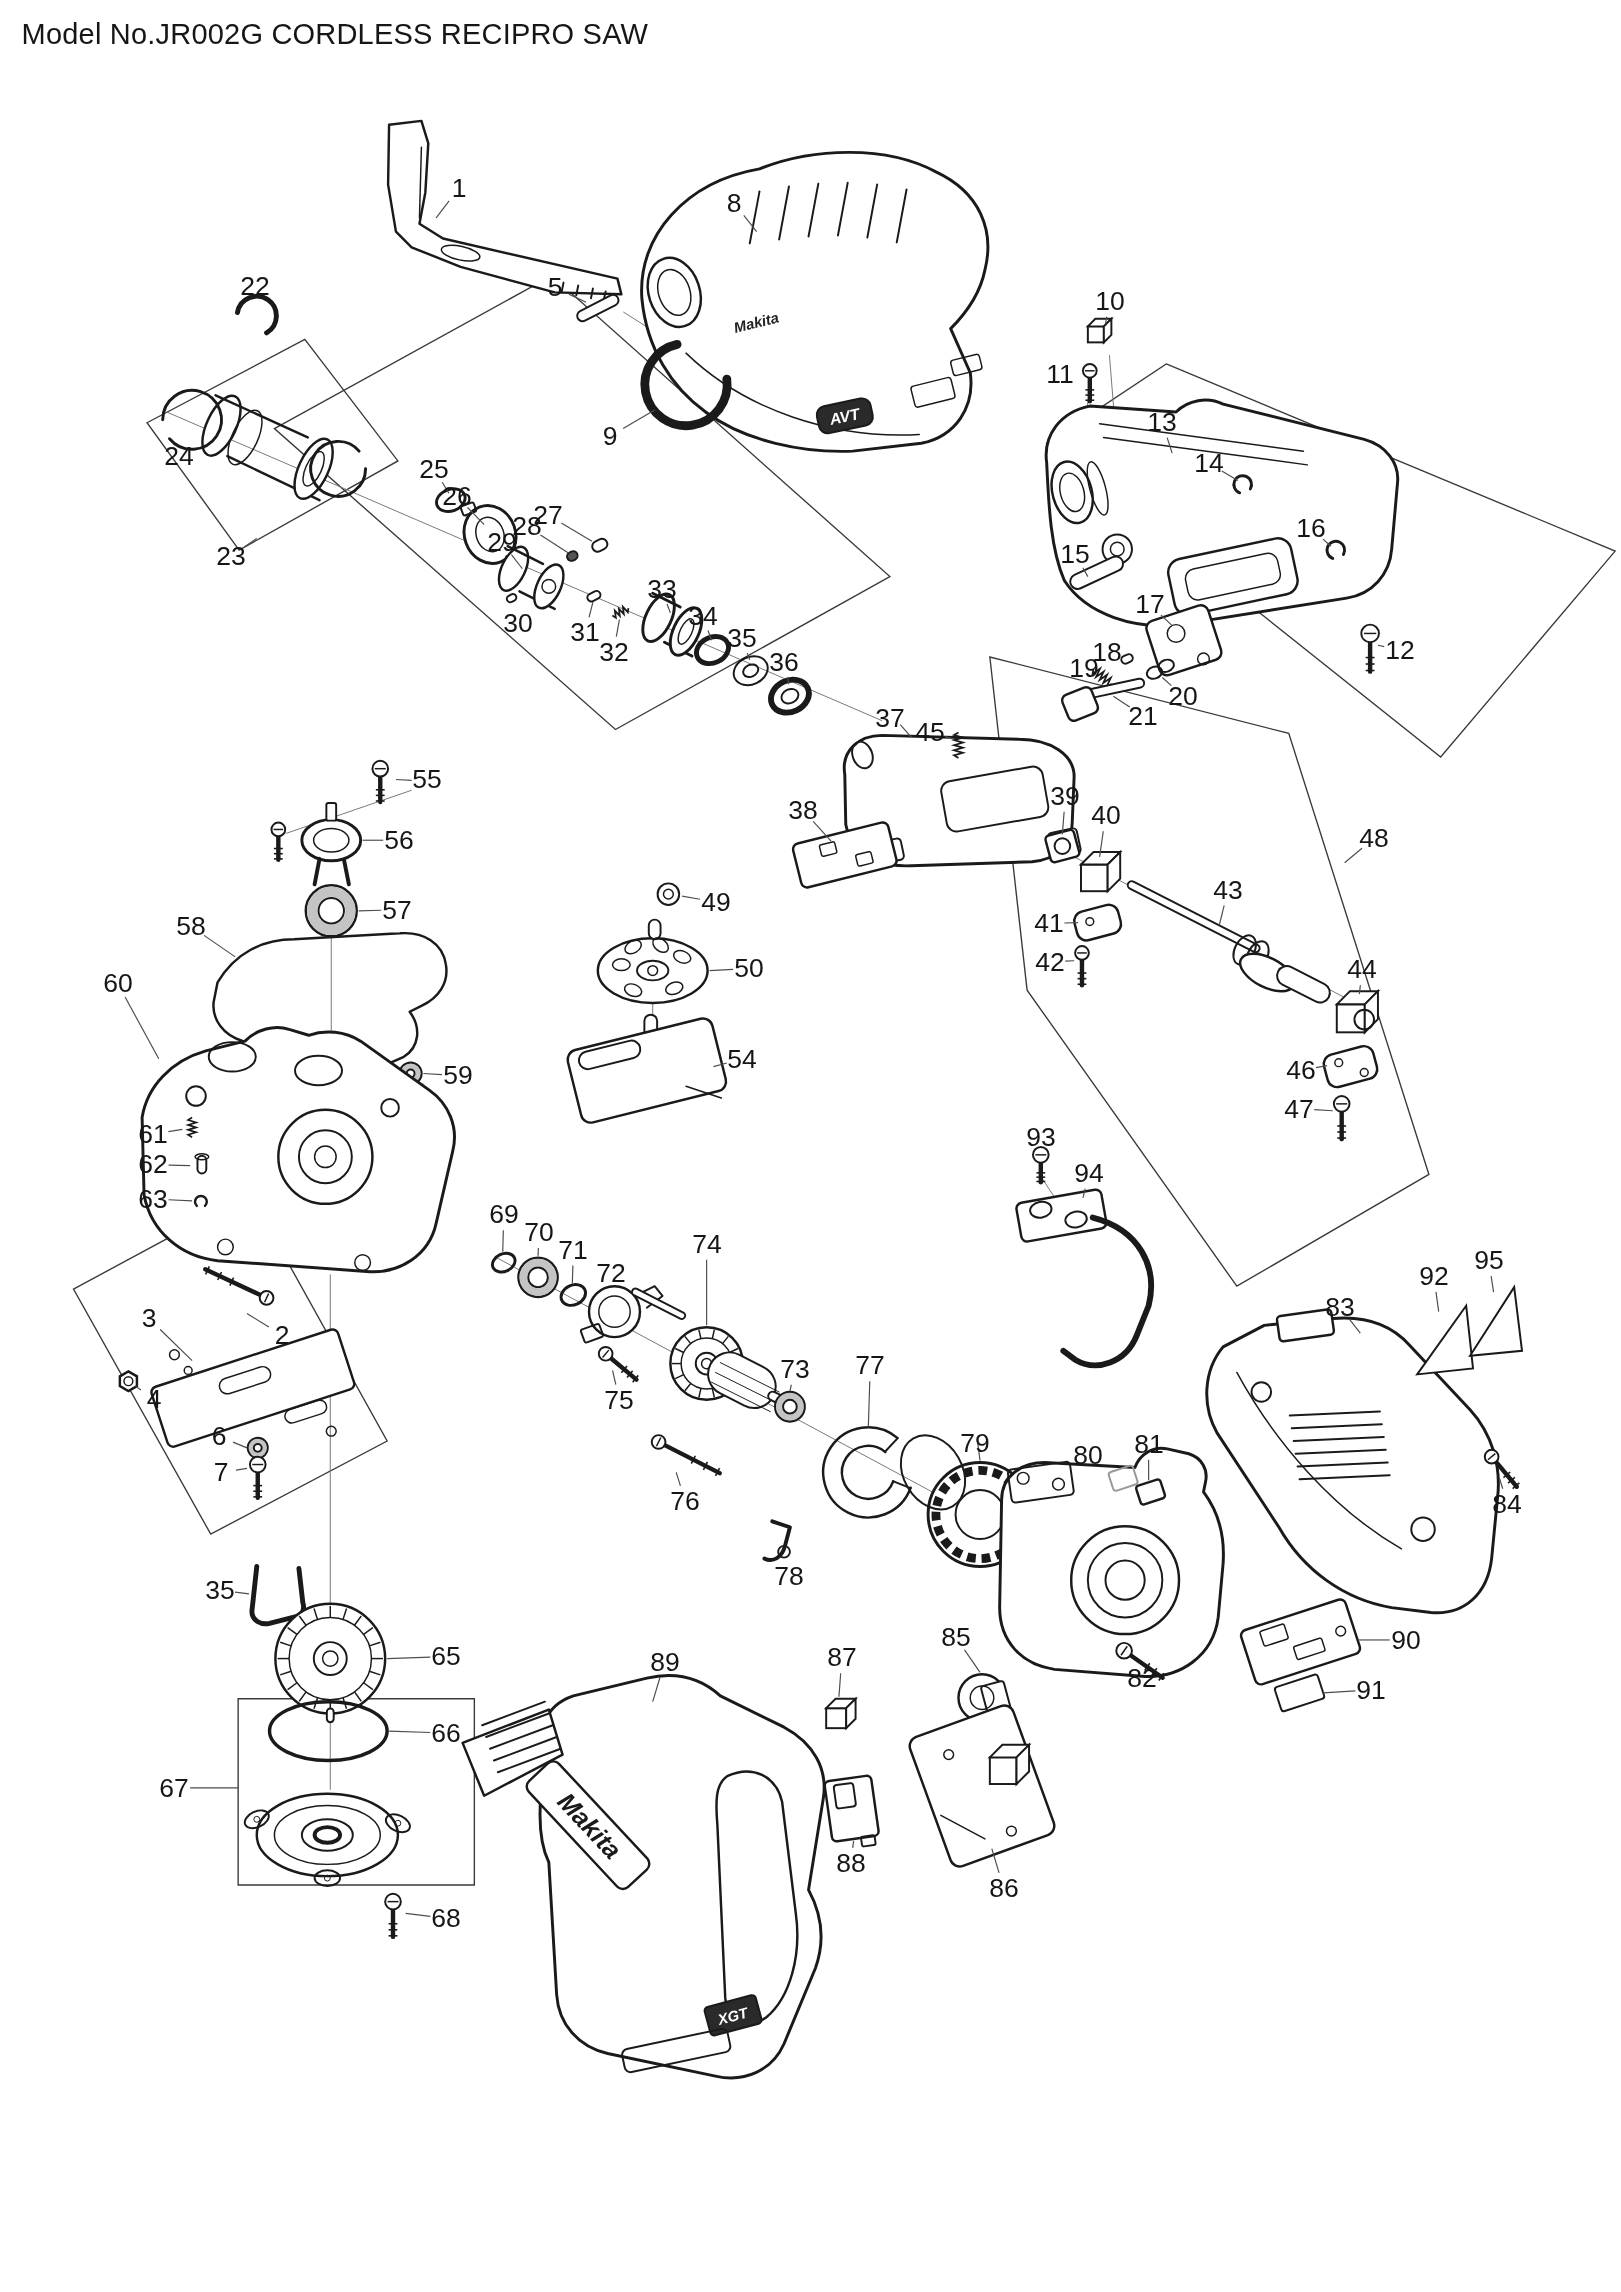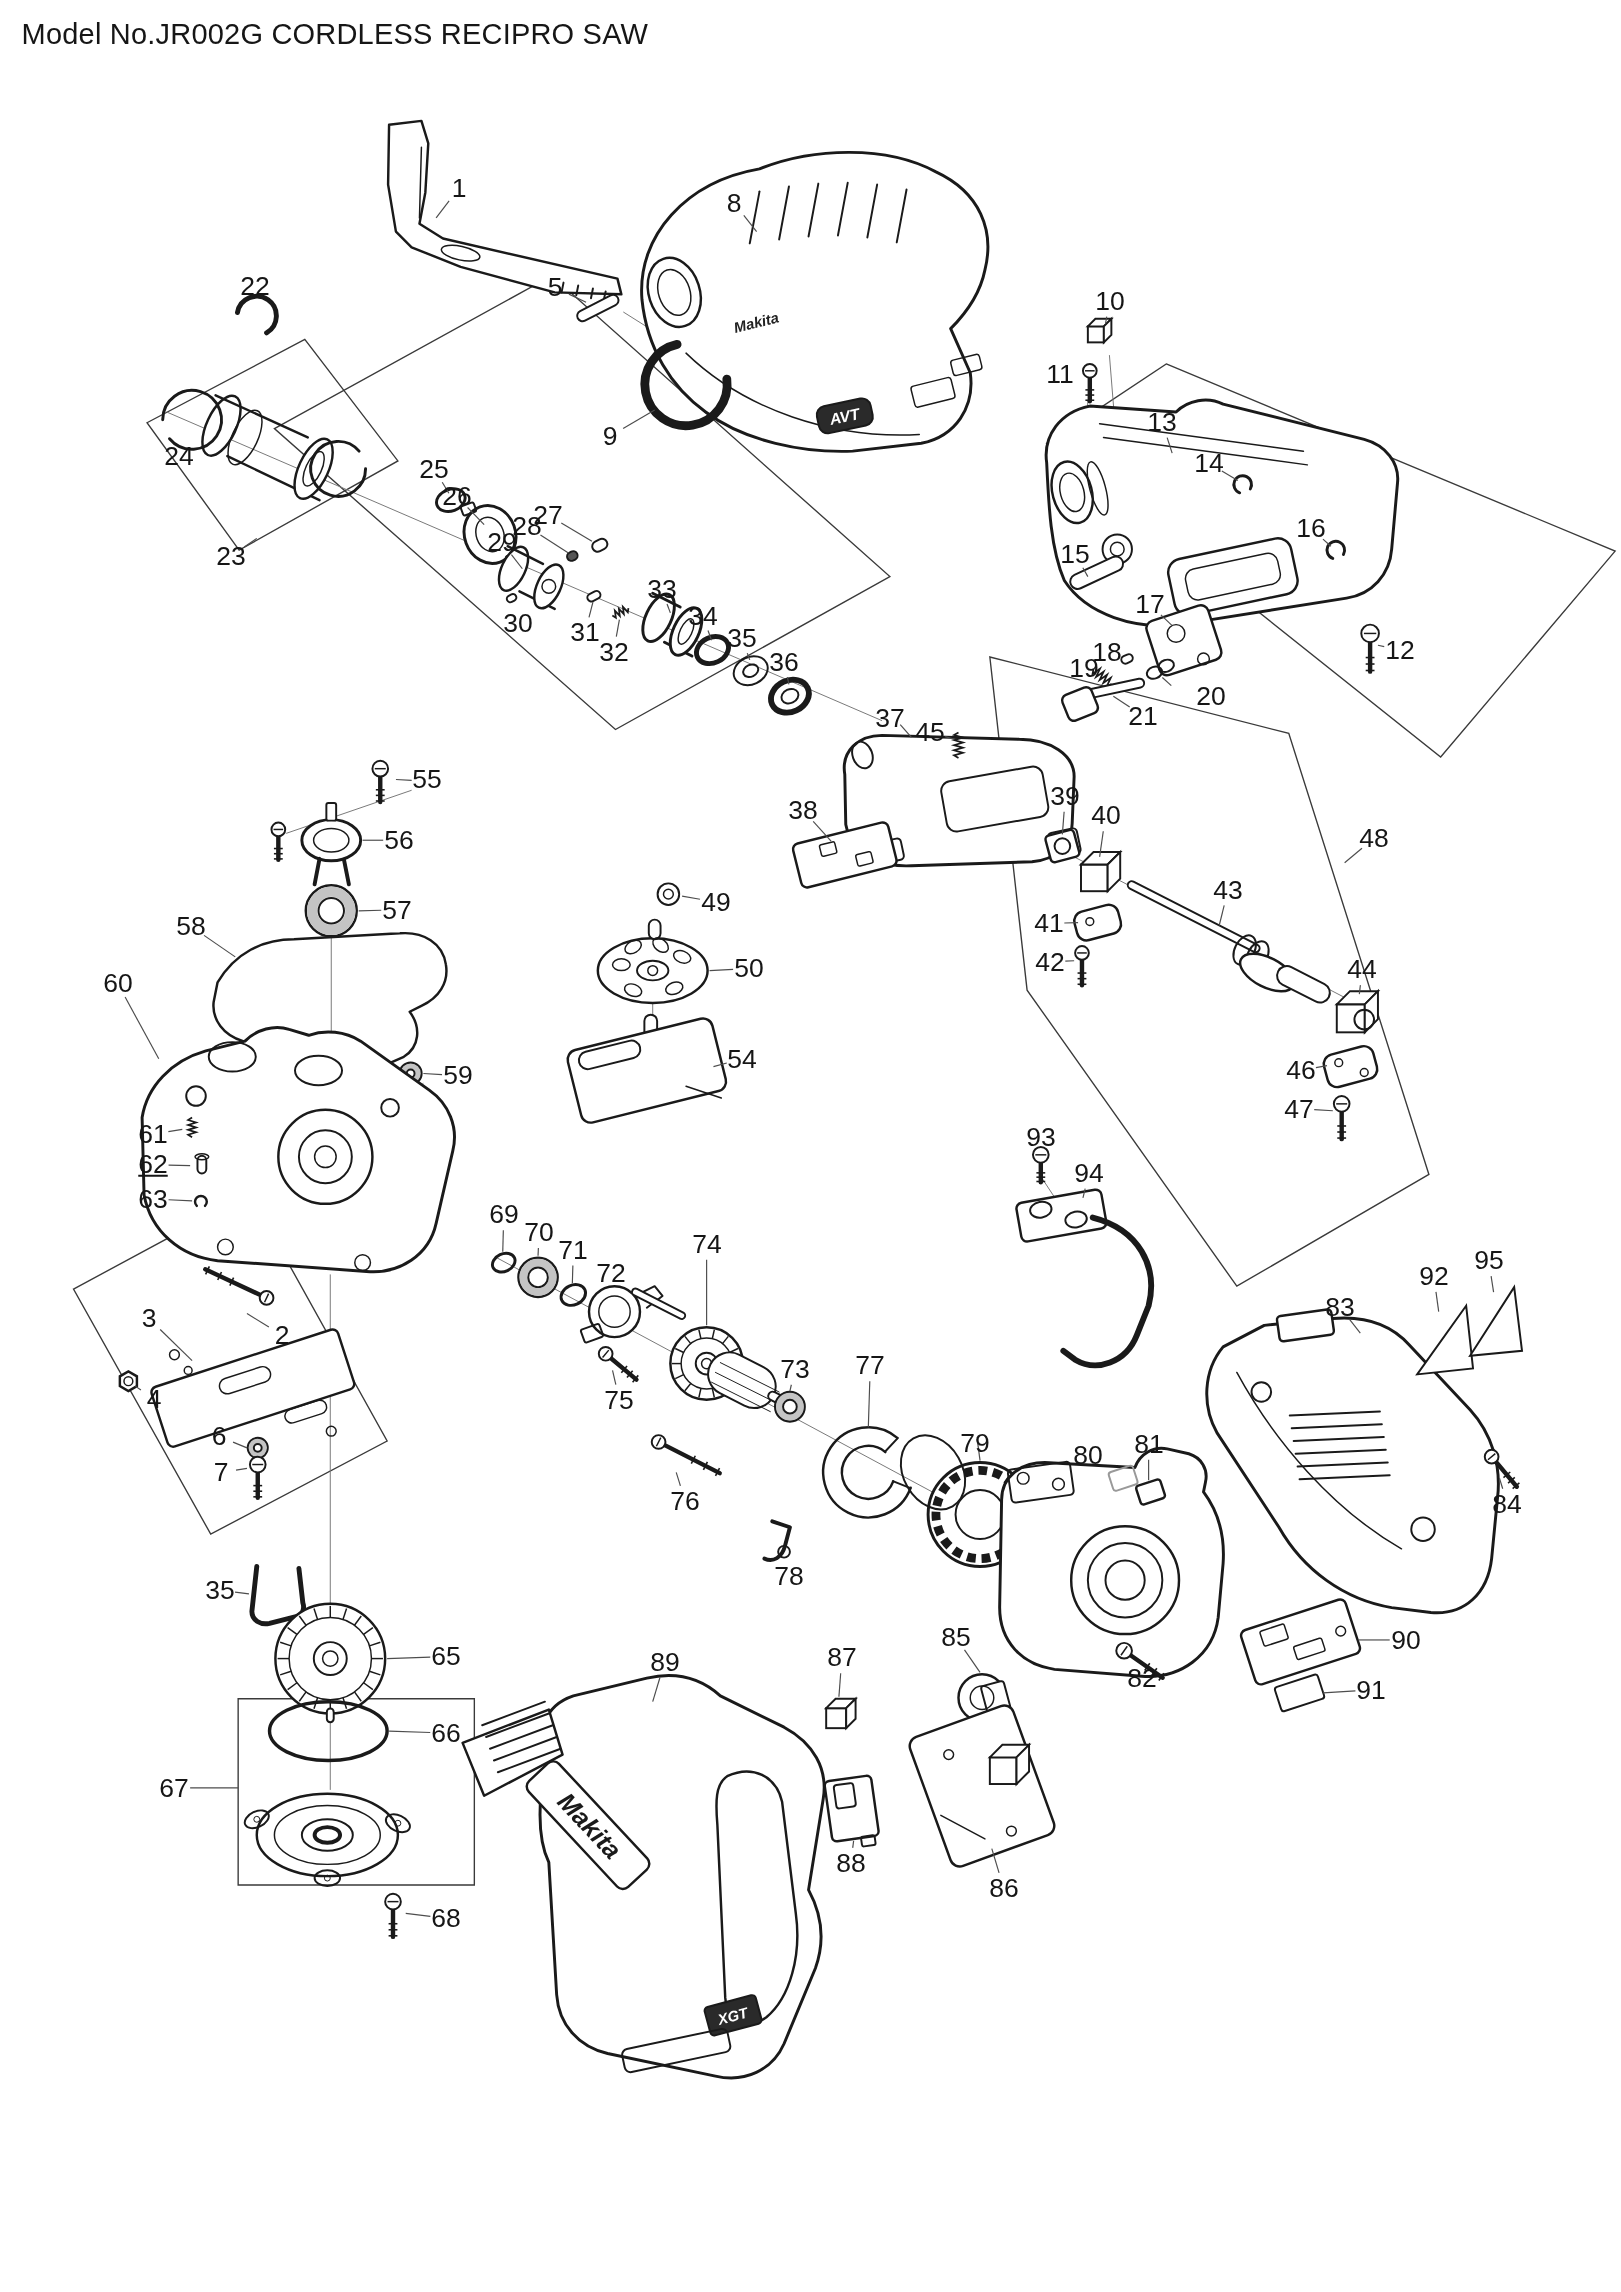--- a/index.html
+++ b/index.html
@@ -1043,21 +1043,21 @@
     <div class="lbl" style="left: 1110px; top: 301px;">10</div>
     <div class="lbl" style="left: 1060px; top: 374px;">11</div>
     <div class="lbl" style="left: 1400px; top: 650px;">12</div>
     <div class="lbl" style="left: 1162px; top: 422px;">13</div>
     <div class="lbl" style="left: 1209px; top: 463px;">14</div>
     <div class="lbl" style="left: 1075px; top: 554px;">15</div>
     <div class="lbl" style="left: 1311px; top: 528px;">16</div>
     <div class="lbl" style="left: 1150px; top: 604px;">17</div>
     <div class="lbl" style="left: 1107px; top: 652px;">18</div>
     <div class="lbl" style="left: 1084px; top: 668px;">19</div>
-    <div class="lbl" style="left: 1183px; top: 696px; margin-left: 28px;">20</div>
+    <div class="lbl" style="left: 1183px; top: 696px;">20</div>
     <div class="lbl" style="left: 1143px; top: 716px;">21</div>
     <div class="lbl" style="left: 255px; top: 286px;">22</div>
     <div class="lbl" style="left: 231px; top: 556px;">23</div>
     <div class="lbl" style="left: 179px; top: 456px;">24</div>
     <div class="lbl" style="left: 434px; top: 469px;">25</div>
     <div class="lbl" style="left: 457px; top: 496px;">26</div>
     <div class="lbl" style="left: 548px; top: 515px;">27</div>
     <div class="lbl" style="left: 527px; top: 526px;">28</div>
     <div class="lbl" style="left: 502px; top: 542px;">29</div>
     <div class="lbl" style="left: 518px; top: 623px;">30</div>
@@ -1082,21 +1082,21 @@
     <div class="lbl" style="left: 716px; top: 902px;">49</div>
     <div class="lbl" style="left: 749px; top: 968px;">50</div>
     <div class="lbl" style="left: 742px; top: 1059px;">54</div>
     <div class="lbl" style="left: 427px; top: 779px;">55</div>
     <div class="lbl" style="left: 399px; top: 840px;">56</div>
     <div class="lbl" style="left: 397px; top: 910px;">57</div>
     <div class="lbl" style="left: 191px; top: 926px;">58</div>
     <div class="lbl" style="left: 458px; top: 1075px;">59</div>
     <div class="lbl" style="left: 118px; top: 983px;">60</div>
     <div class="lbl" style="left: 153px; top: 1134px;">61</div>
-    <div class="lbl" style="left: 153px; top: 1164px; text-decoration: underline;">62</div>
+    <div class="lbl" style="left: 153px; top: 1164px;">62</div>
     <div class="lbl" style="left: 153px; top: 1199px;">63</div>
     <div class="lbl" style="left: 220px; top: 1590px;">35</div>
     <div class="lbl" style="left: 446px; top: 1656px;">65</div>
     <div class="lbl" style="left: 446px; top: 1733px;">66</div>
     <div class="lbl" style="left: 174px; top: 1788px;">67</div>
     <div class="lbl" style="left: 446px; top: 1918px;">68</div>
     <div class="lbl" style="left: 504px; top: 1214px;">69</div>
     <div class="lbl" style="left: 539px; top: 1232px;">70</div>
     <div class="lbl" style="left: 573px; top: 1250px;">71</div>
     <div class="lbl" style="left: 611px; top: 1273px;">72</div>

